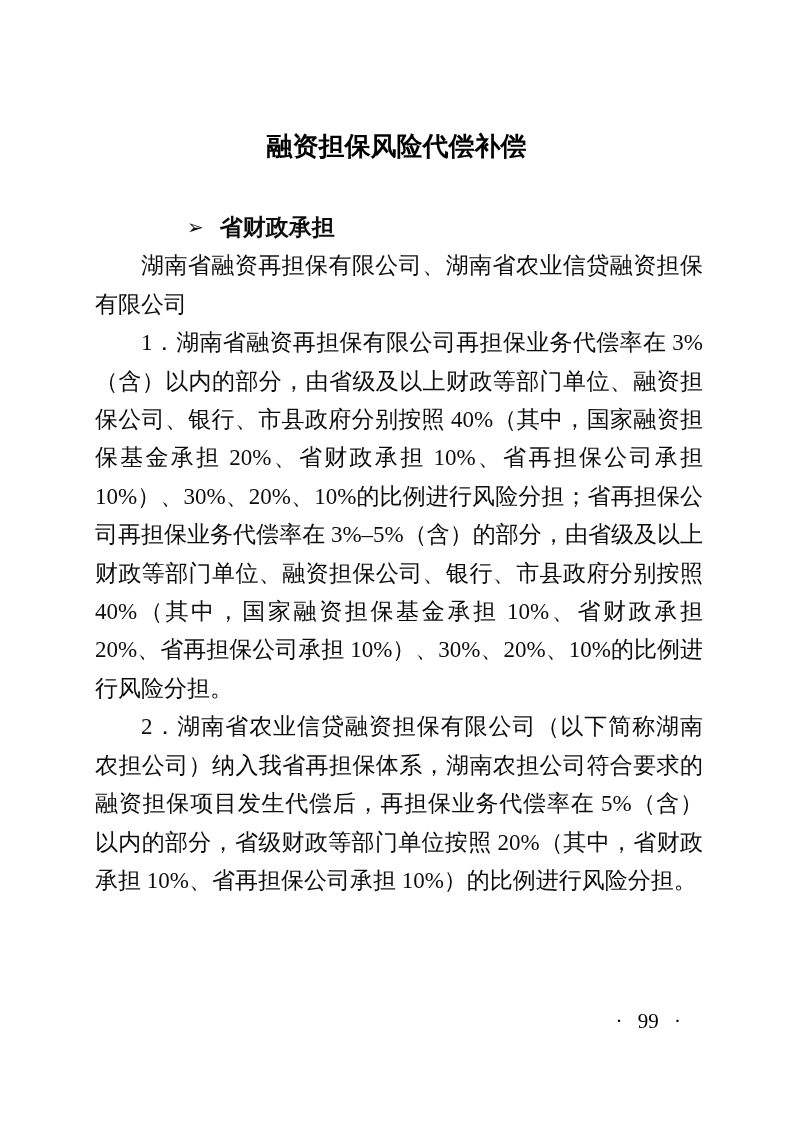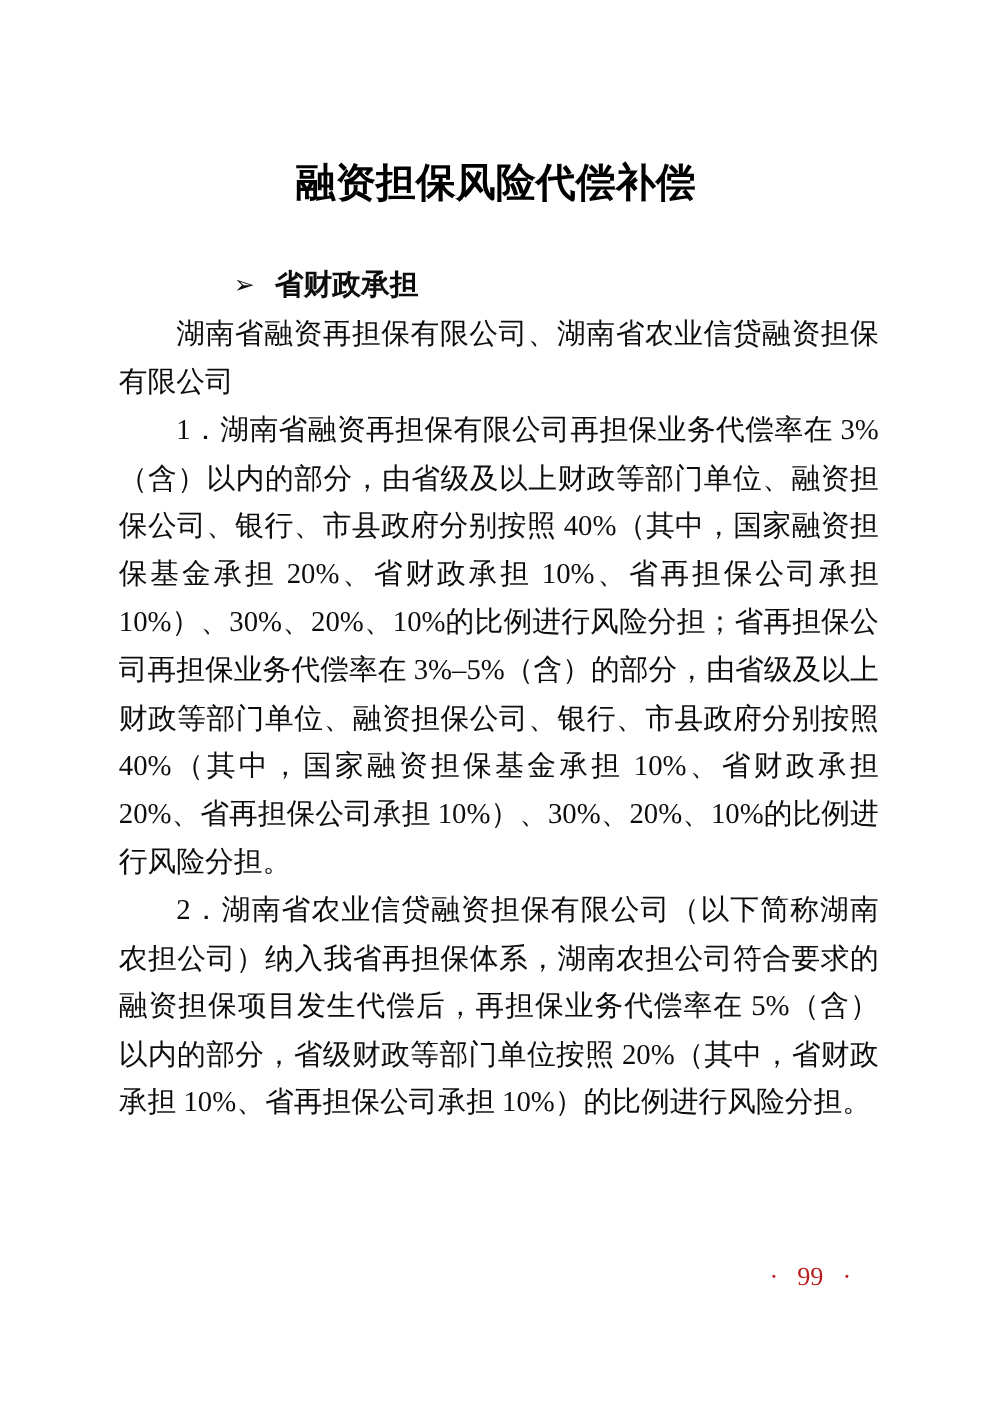--- a/index.html
+++ b/index.html
@@ -14,21 +14,21 @@
     background: #ffffff;
     color: #000000;
     overflow: hidden;
     font-family: "Liberation Serif", "DejaVu Serif", serif;
   }
   .doc-title {
     margin: 0;
     padding-top: 126px;
     font-family: "Liberation Sans", "DejaVu Sans", sans-serif;
     font-weight: bold;
-    font-size: 32px;
+    font-size: 26px;
     line-height: 40px;
     text-align: center;
     letter-spacing: 0px;
     color: #000000;
   }
   .content {
     box-sizing: border-box;
     width: 793px;
     padding: 42px 90px 0 95px;
     font-size: 23px;
@@ -54,21 +54,21 @@
     margin: 0;
     text-indent: 2em;
   }
   .page-number {
     position: absolute;
     top: 1006px;
     right: 112px;
     font-size: 21px;
     line-height: 30px;
     word-spacing: 10px;
-    color: #b91c1c;
+    color: #000000;
     font-family: "Liberation Serif", "DejaVu Serif", serif;
   }
 </style>
 </head>
 <body>
 
 <div class="page">
 
   <h1 class="doc-title">融资担保风险代偿补偿</h1>
 

